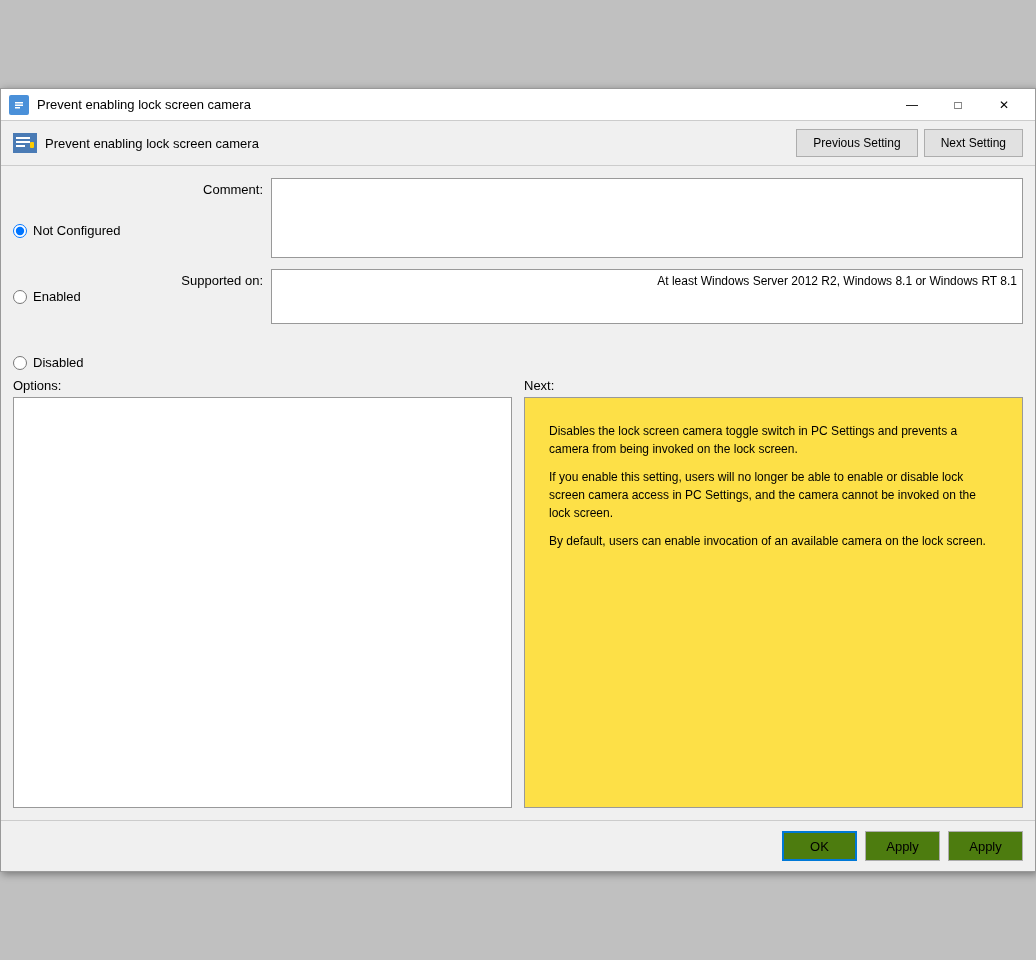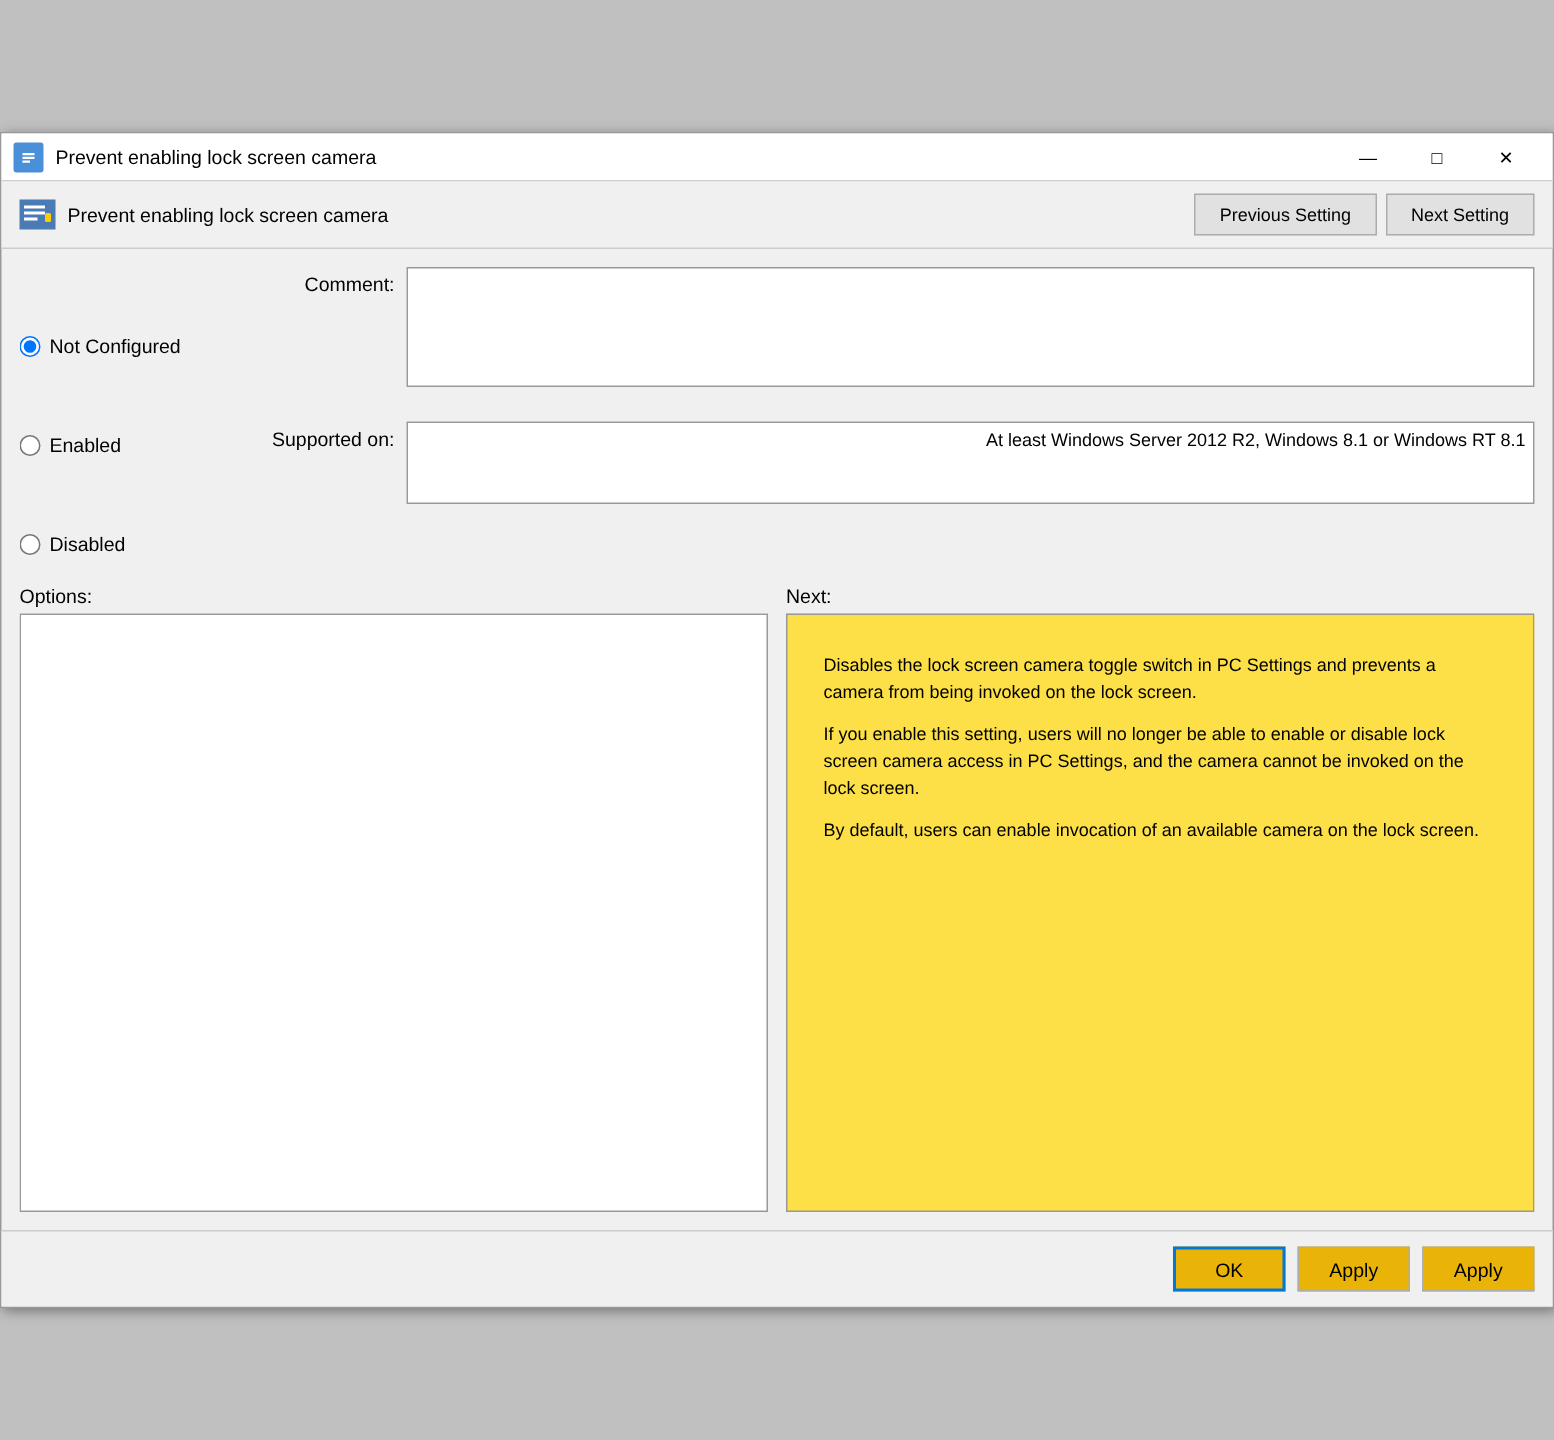--- a/index.html
+++ b/index.html
@@ -156,21 +156,21 @@
     .radio-label input[type="radio"] {
       cursor: pointer;
       width: 14px;
       height: 14px;
     }
 
     .form-area {
       flex: 1;
       display: flex;
       flex-direction: column;
-      gap: 20px;
+      gap: 8px;
     }
 
     .form-row {
       display: flex;
       align-items: flex-start;
       gap: 8px;
     }
 
     .form-label {
       min-width: 90px;
@@ -200,21 +200,21 @@
       overflow-y: auto;
       padding: 3px 5px;
       font-size: 12px;
       line-height: 1.4;
       text-align: right;
     }
 
     .options-help {
       display: flex;
       gap: 12px;
-      margin-top: 12px;
+      margin-top: 0;
       flex: 1;
       overflow: hidden;
     }
 
     .section-label {
       font-size: 13px;
       color: #000;
       margin-bottom: 4px;
     }
 
@@ -261,21 +261,21 @@
       justify-content: flex-end;
       padding: 10px 12px;
       gap: 8px;
       border-top: 1px solid #ccc;
       background: #f0f0f0;
     }
 
     .footer-btn {
       padding: 5px 20px;
       border: 1px solid #adadad;
-      background: #eab308;
+      background: #4d7c0f;
       cursor: pointer;
       font-size: 13px;
       min-width: 75px;
       height: 30px;
     }
 
     .footer-btn.ok {
       border: 2px solid #0078d7;
     }
 

